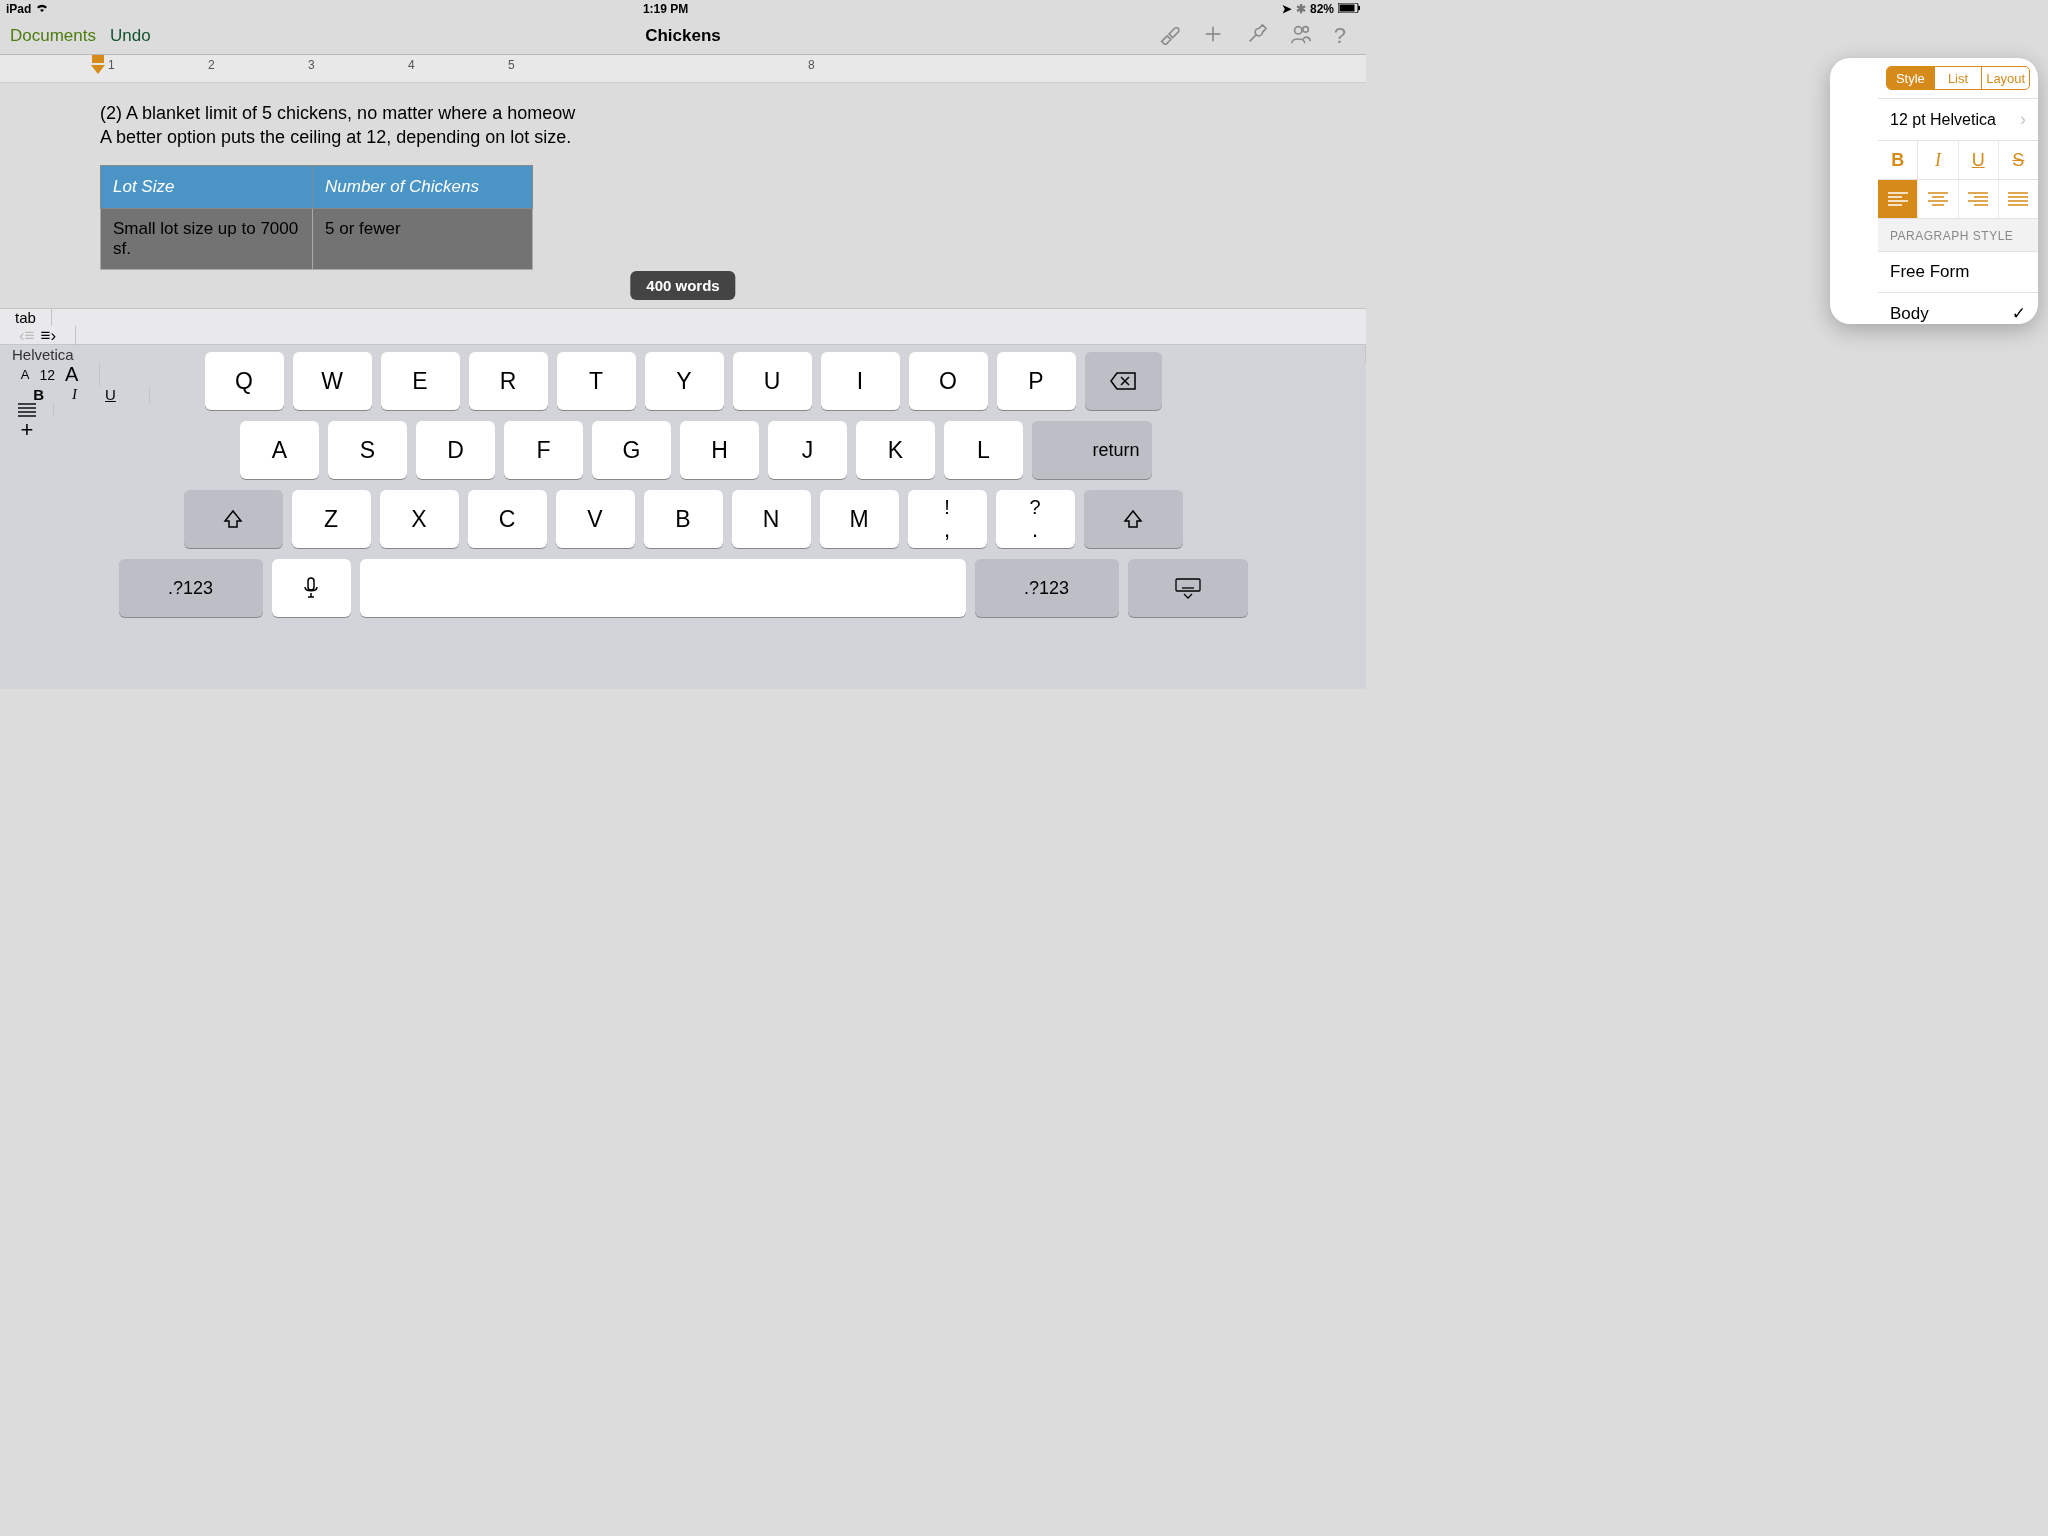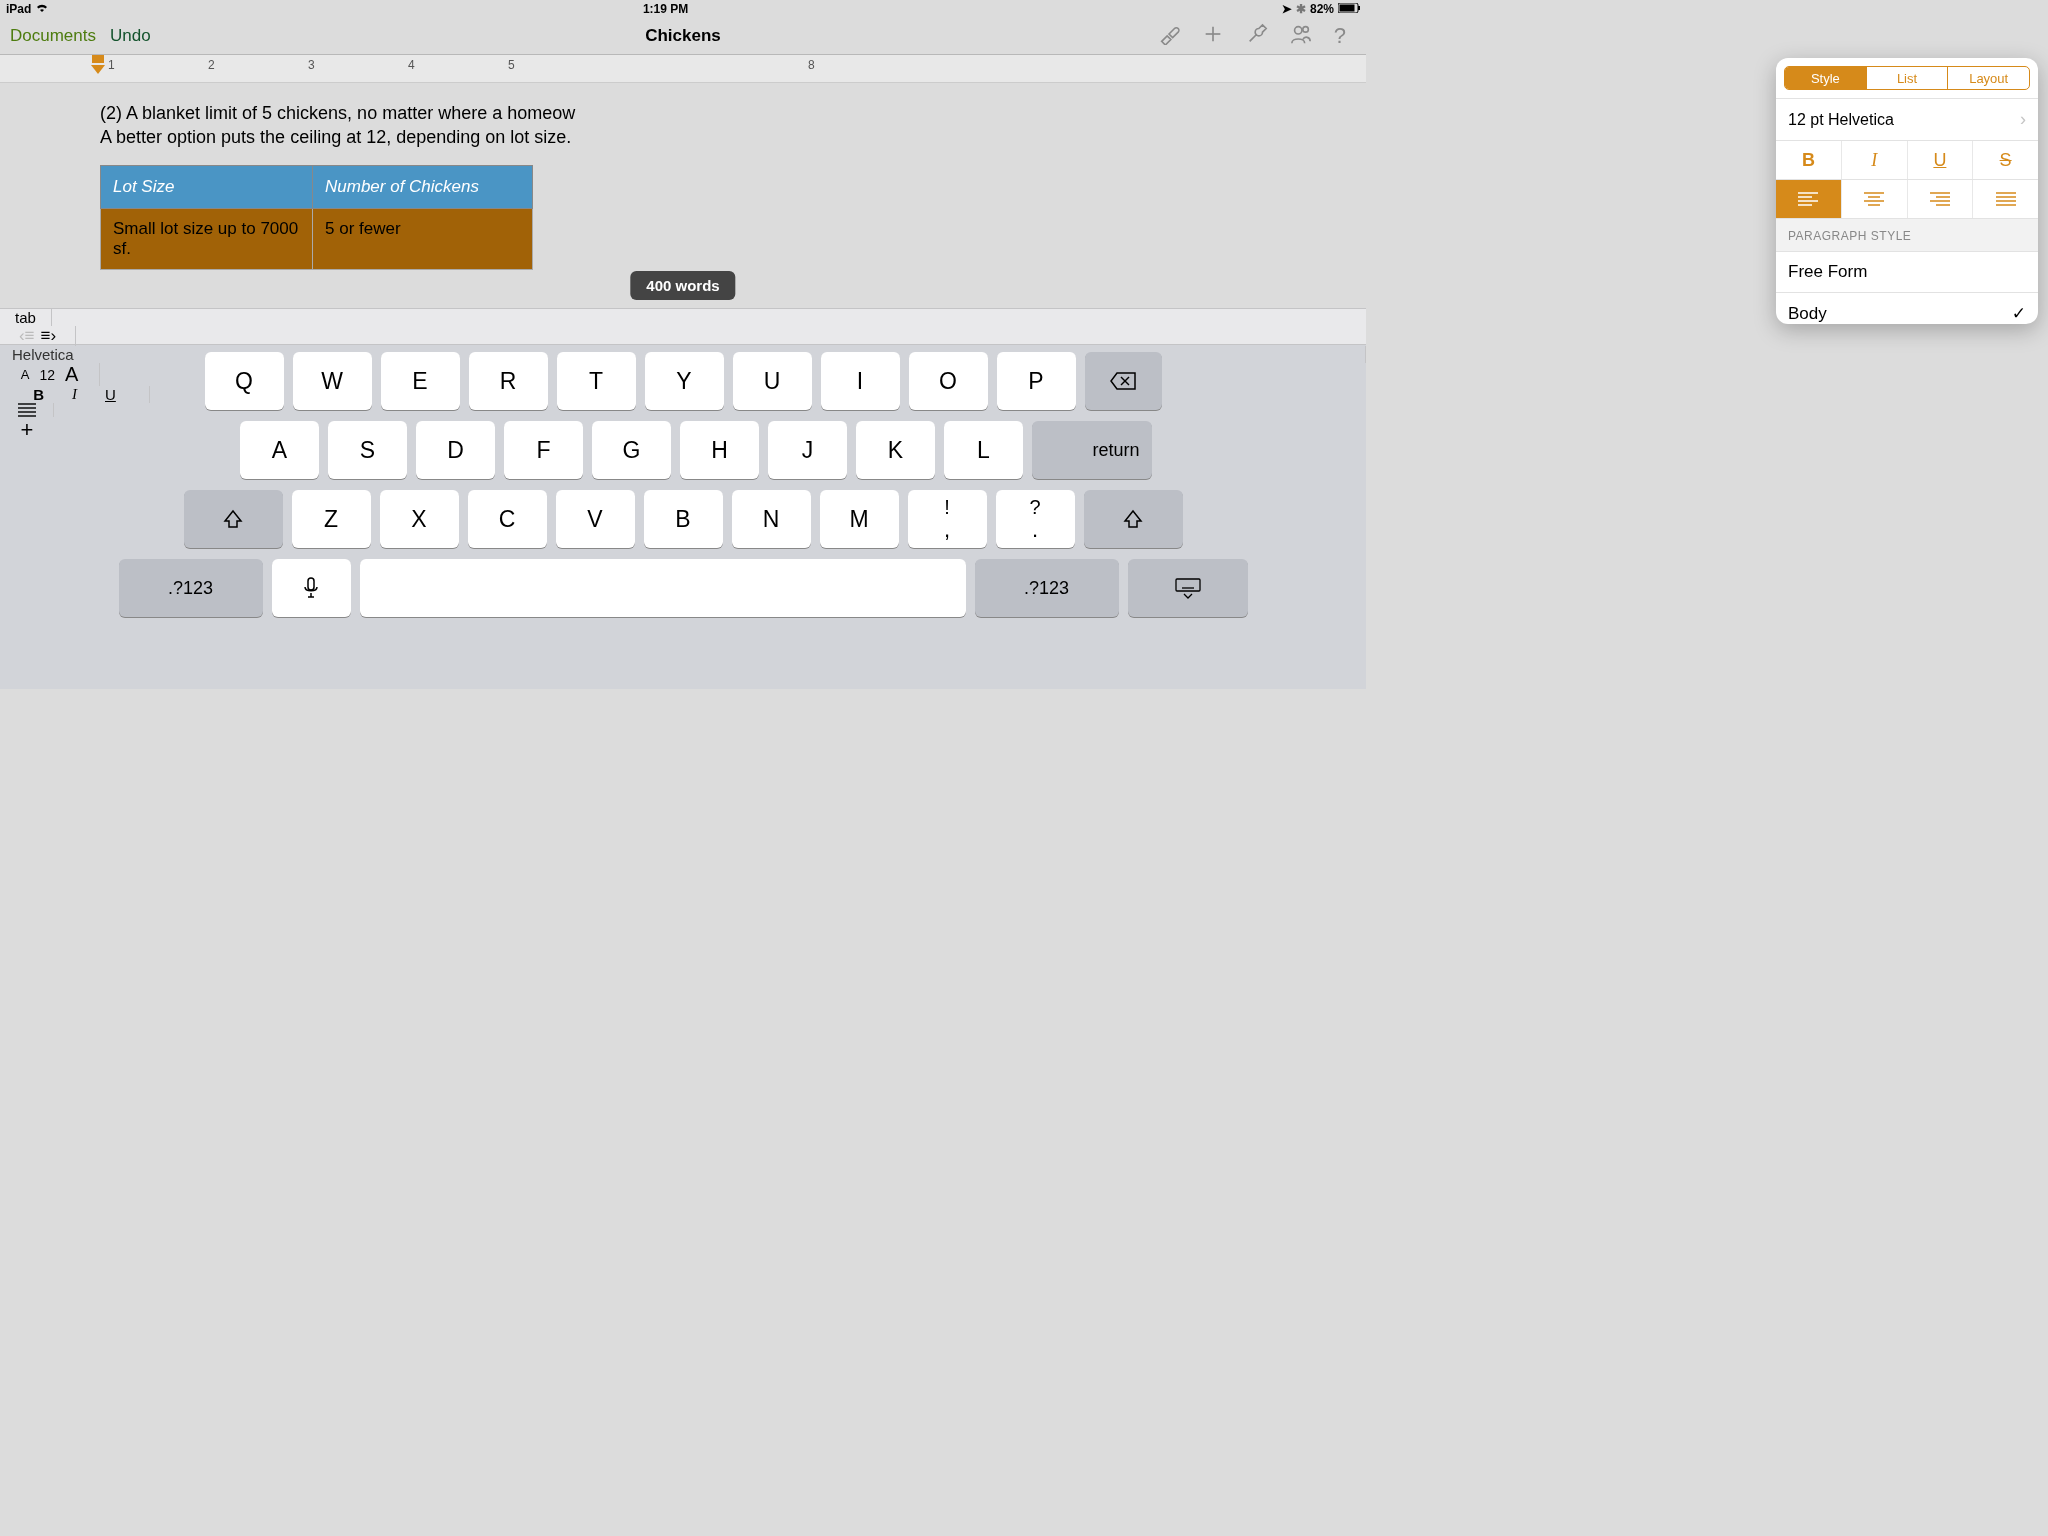--- a/index.html
+++ b/index.html
@@ -22,28 +22,28 @@
 .ruler { height: 28px; background: #e8e8e8; border-bottom: 1px solid #ccc; position: relative; font-size: 11px; color: #555; overflow: hidden; }
 .ruler-num { position: absolute; top: 3px; font-size: 12px; color: #555; }
 .ruler-marker-top { position: absolute; top: 0; width: 12px; height: 8px; background: #d68a1a; }
 .ruler-marker-bottom { position: absolute; top: 10px; width: 0; height: 0; border-left: 7px solid transparent; border-right: 7px solid transparent; border-top: 9px solid #d68a1a; }
 
 
 .doc-area { background: #dcdcdc; height: 225px; position: relative; padding-top: 18px; }
 .doc-text { margin-left: 100px; font-size: 18px; line-height: 1.35; color: #000; }
 .doc-table { margin-left: 100px; margin-top: 15px; border-collapse: collapse; }
 .doc-table th { background: #4a95c5; color: #fff; font-weight: 400; text-align: left; padding: 11px 12px; font-size: 17px; border: 1px solid #888; font-style: italic; }
-.doc-table td { background: #a16207; padding: 10px 12px; font-size: 17px; border: 1px solid #aaa; height: 54px; vertical-align: top; }
+.doc-table td { background: #737373; padding: 10px 12px; font-size: 17px; border: 1px solid #aaa; height: 54px; vertical-align: top; }
 .th1 { width: 212px; } .th2 { width: 220px; }
 
 
 .word-count { position: absolute; bottom: 8px; left: 50%; transform: translateX(-50%); background: #444; color: #fff; font-size: 15px; font-weight: 600; padding: 6px 16px; border-radius: 6px; }
 
 
-.popover { position: absolute; top: 58px; right: 10px; width: 262px; background: #fff; border-radius: 12px; box-shadow: 0 6px 22px rgba(0,0,0,0.25); overflow: hidden; z-index: 10; }
+.popover { position: absolute; top: 58px; right: 10px; width: 208px; background: #fff; border-radius: 20px; box-shadow: 0 6px 22px rgba(0,0,0,0.25); overflow: hidden; z-index: 10; padding-left: 48px; }
 .popover::before { content: ''; position: absolute; top: -8px; right: 44px; width: 0; height: 0; border-left: 9px solid transparent; border-right: 9px solid transparent; border-bottom: 9px solid #fff; }
 .popover-tabs { display: flex; margin: 8px; border: 1px solid #d68a1a; border-radius: 5px; overflow: hidden; height: 24px; }
 .popover-tab { flex: 1; display: flex; align-items: center; justify-content: center; font-size: 13px; color: #d68a1a; cursor: pointer; }
 .popover-tab.active { background: #d68a1a; color: #fff; }
 .popover-tab + .popover-tab { border-left: 1px solid #d68a1a; }
 .popover-row { display: flex; align-items: center; padding: 10px 12px; border-top: 1px solid #e2e2e2; font-size: 16px; }
 .popover-row .chev { margin-left: auto; color: #c5c5c5; font-size: 18px; }
 .popover-btns { display: flex; border-top: 1px solid #e2e2e2; }
 .popover-btn { flex: 1; height: 38px; display: flex; align-items: center; justify-content: center; color: #d68a1a; font-size: 18px; }
 .popover-btn.active { background: #d68a1a; color: #fff; }

